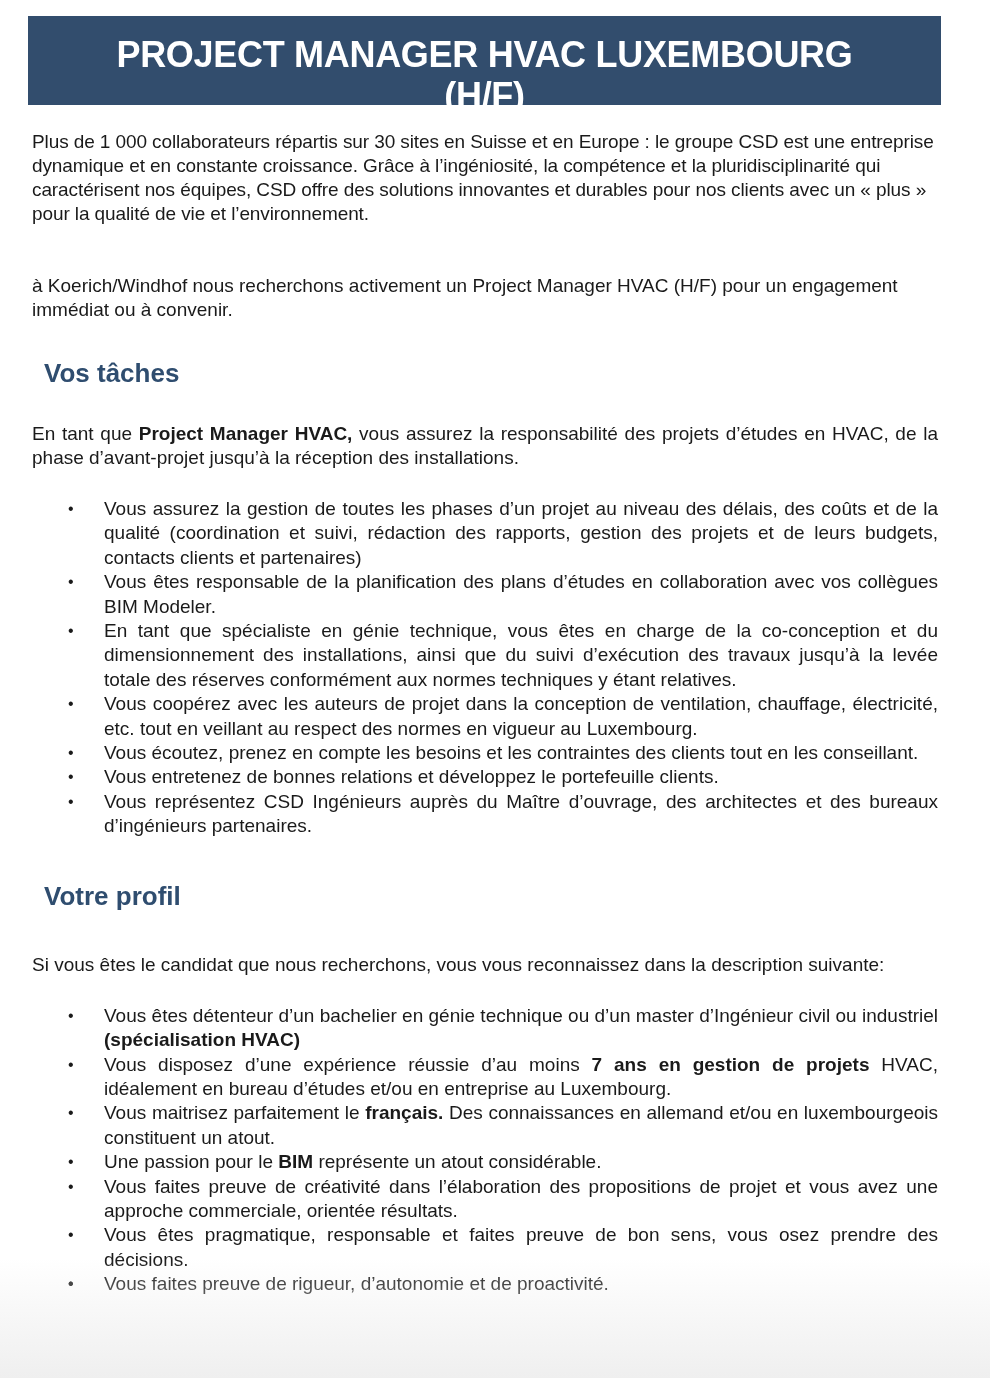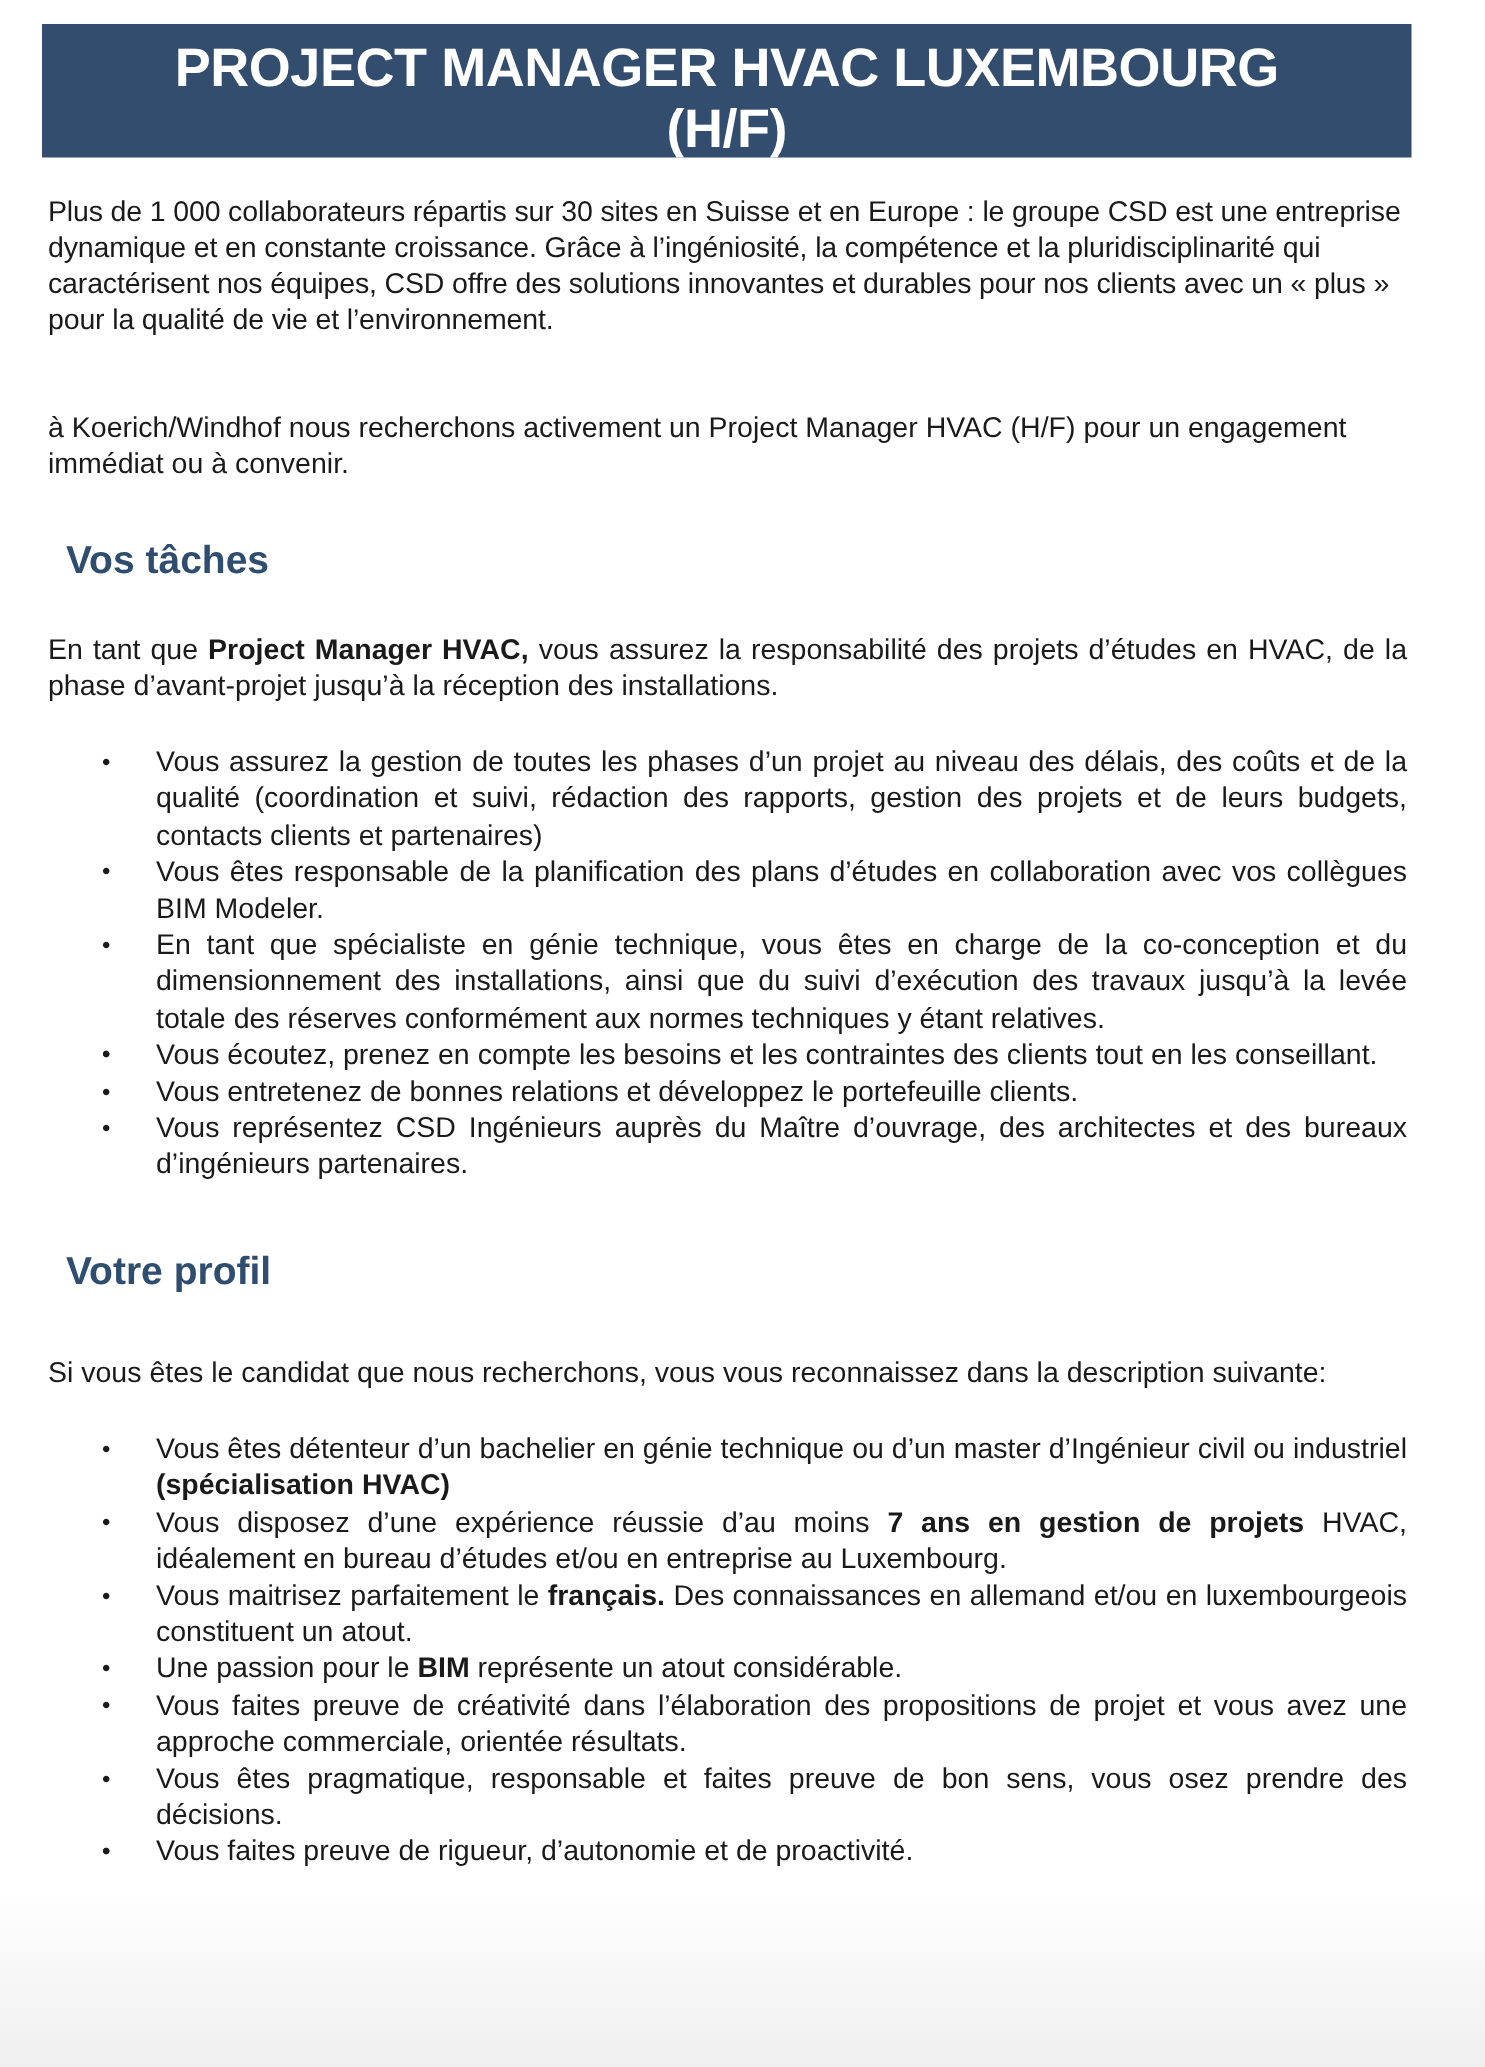--- a/index.html
+++ b/index.html
@@ -15,21 +15,21 @@
     position: absolute; left: 0; right: 0; bottom: 0; height: 120px;
     background: linear-gradient(to bottom, rgba(255,255,255,0), #efefef);
     pointer-events: none;
   }
   .banner {
     position: absolute; left: 28px; top: 16px; width: 913px; height: 89px;
     background: #324d6d; color: #ffffff;
     text-align: center; overflow: hidden;
   }
   .banner h1 {
-    margin: 8px; padding-top: 0;
+    margin: 18px; padding-top: 0;
     font-size: 36px; line-height: 41px; font-weight: bold;
     letter-spacing: -0.3px;
   }
   .content { position: absolute; left: 32px; top: 130px; width: 906px; }
   p { margin: 0; font-size: 19px; line-height: 24px; }
   .intro { font-weight: normal; letter-spacing: -0.1px; }
   .justify { text-align: justify; }
   h2 {
     margin: 12px; color: #2f4d6f; font-size: 26px; line-height: 30px; font-weight: bold;
   }
@@ -77,21 +77,21 @@
       <b>Project Manager HVAC,</b>
       <span>vous assurez la responsabilité des projets d’études en HVAC, de la phase d’avant-projet jusqu’à la réception des installations.</span>
     </p>
 
     <div style="height:27px"></div>
 
     <ul>
       <li><span class="bullet">•</span><span>Vous assurez la gestion de toutes les phases d’un projet au niveau des délais, des coûts et de la qualité (coordination et suivi, rédaction des rapports, gestion des projets et de leurs budgets, contacts clients et partenaires)</span></li>
       <li><span class="bullet">•</span><span>Vous êtes responsable de la planification des plans d’études en collaboration avec vos collègues BIM Modeler.</span></li>
       <li><span class="bullet">•</span><span>En tant que spécialiste en génie technique, vous êtes en charge de la co-conception et du dimensionnement des installations, ainsi que du suivi d’exécution des travaux jusqu’à la levée totale des réserves conformément aux normes techniques y étant relatives.</span></li>
-      <li><span class="bullet">•</span></li>
+      <li><span class="bullet">•</span><span>Vous coopérez avec les auteurs de projet dans la conception de ventilation, chauffage, électricité, etc. tout en veillant au respect des normes en vigueur au Luxembourg.</span></li>
       <li><span class="bullet">•</span><span>Vous écoutez, prenez en compte les besoins et les contraintes des clients tout en les conseillant.</span></li>
       <li><span class="bullet">•</span><span>Vous entretenez de bonnes relations et développez le portefeuille clients.</span></li>
       <li><span class="bullet">•</span><span>Vous représentez CSD Ingénieurs auprès du Maître d’ouvrage, des architectes et des bureaux d’ingénieurs partenaires.</span></li>
     </ul>
 
     <div style="height:30px"></div>
 
     <h2>Votre profil</h2>
 
     <div style="height:30px"></div>

